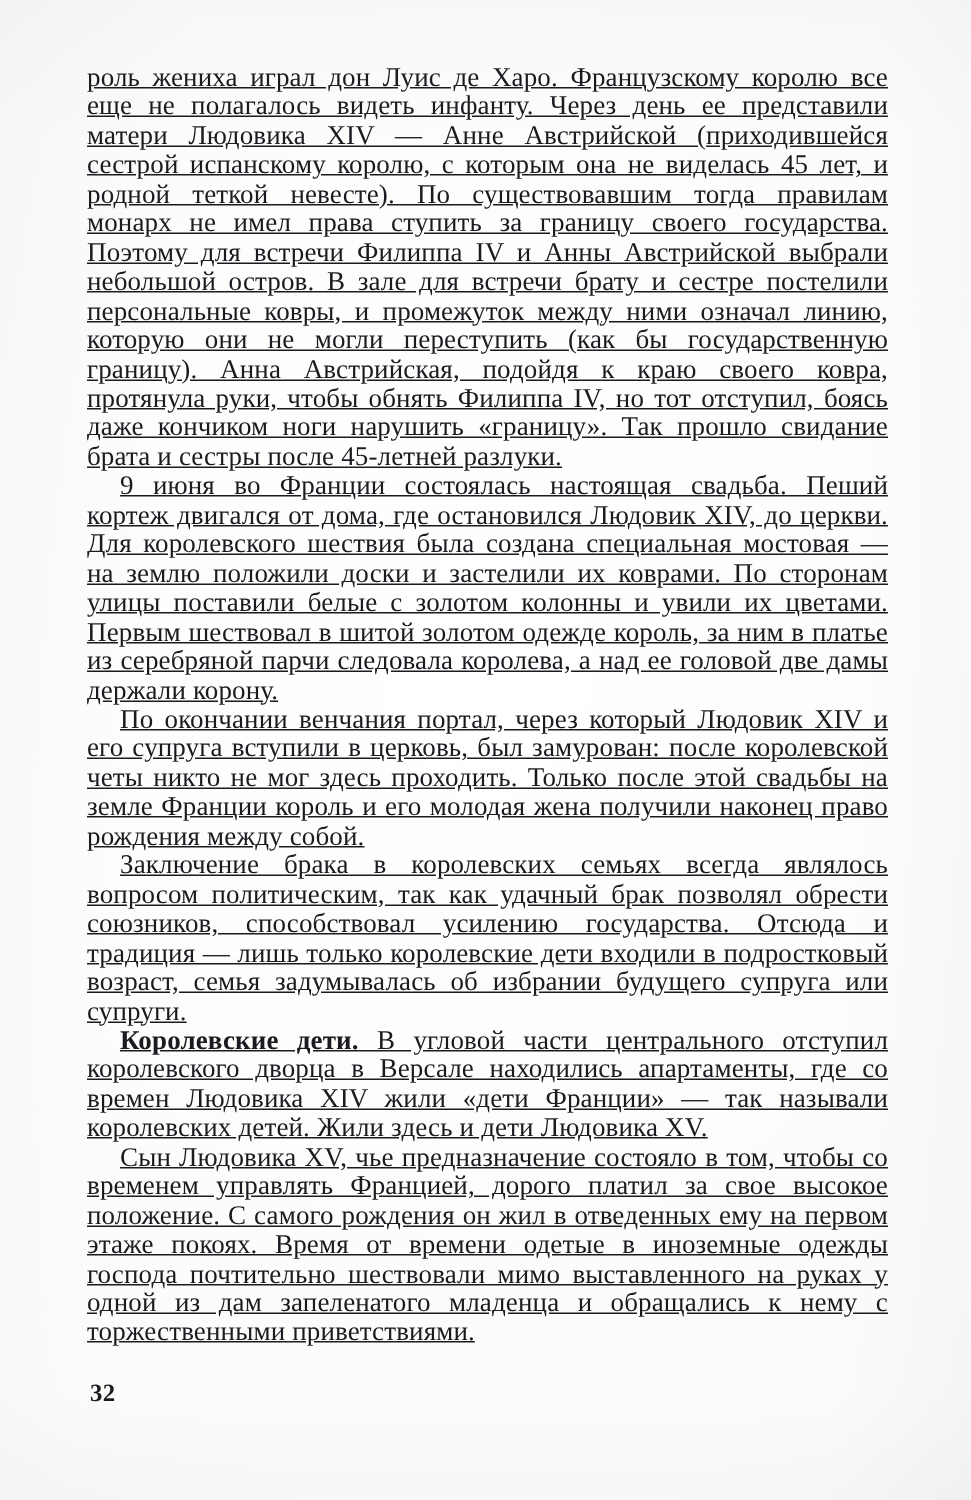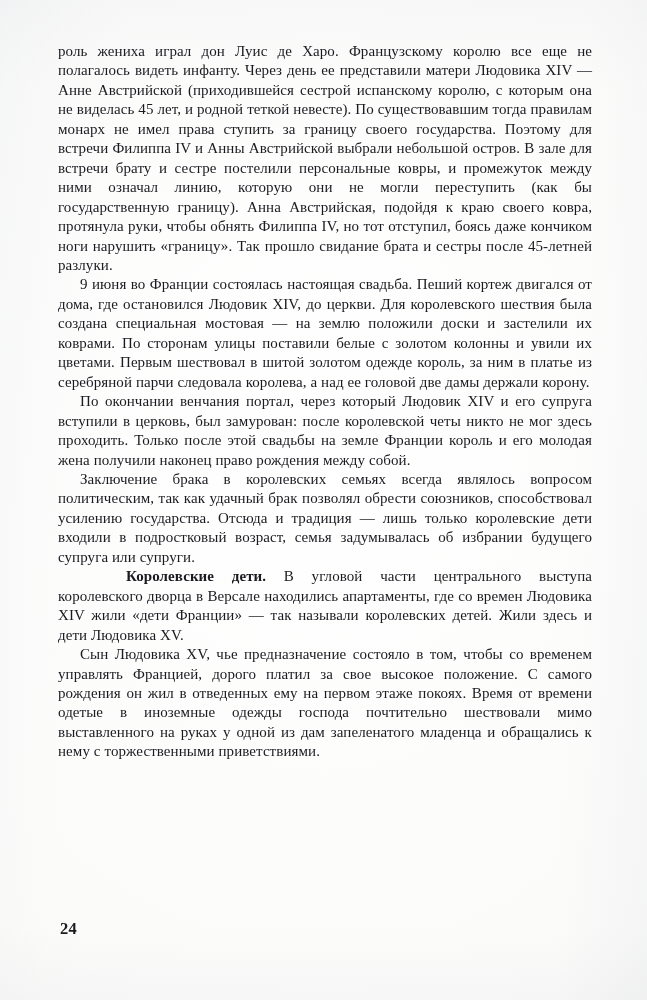--- a/index.html
+++ b/index.html
@@ -44,37 +44,37 @@
     position: absolute;
     left: 58px;
     top: 42px;
     width: 534px;
   }
 
   p.para {
     margin: 0;
     text-align: justify;
     text-justify: inter-word;
-    font-size: 15px;
+    font-size: 18px;
     line-height: 19.45px;
     letter-spacing: 0.005em;
     text-indent: 22px;
     word-spacing: 0.004em;
+    text-decoration: underline;
     -webkit-font-smoothing: antialiased;
   }
   p.para.noindent {
     text-indent: 0;
   }
   p.para.lastline-natural {
     text-align-last: left;
   }
 
   b.run {
     font-weight: 700;
-    margin-left: 46px;
   }
 
   .pagenum {
     position: absolute;
     left: 60px;
     top: 921px;
     font-size: 16.5px;
     font-weight: 700;
     line-height: 1;
     letter-spacing: 0.02em;
@@ -90,22 +90,22 @@
   <div class="textblock">
 
     <p class="para noindent">роль жениха играл дон Луис де Харо. Французскому королю все еще не полагалось видеть инфанту. Через день ее представили матери Людовика XIV — Анне Австрийской (приходившейся сестрой испанскому королю, с которым она не виделась 45 лет, и родной теткой невесте). По существовавшим тогда правилам монарх не имел права ступить за границу своего государства. Поэтому для встречи Филиппа IV и Анны Австрийской выбрали небольшой остров. В зале для встречи брату и сестре постелили персональные ковры, и промежуток между ними означал линию, которую они не могли переступить (как бы государственную границу). Анна Австрийская, подойдя к краю своего ковра, протянула руки, чтобы обнять Филиппа IV, но тот отступил, боясь даже кончиком ноги нарушить «границу». Так прошло свидание брата и сестры после 45-летней разлуки.</p>
 
     <p class="para">9 июня во Франции состоялась настоящая свадьба. Пеший кортеж двигался от дома, где остановился Людовик XIV, до церкви. Для королевского шествия была создана специальная мостовая — на землю положили доски и застелили их коврами. По сторонам улицы поставили белые с золотом колонны и увили их цветами. Первым шествовал в шитой золотом одежде король, за ним в платье из серебряной парчи следовала королева, а над ее головой две дамы держали корону.</p>
 
     <p class="para">По окончании венчания портал, через который Людовик XIV и его супруга вступили в церковь, был замурован: после королевской четы никто не мог здесь проходить. Только после этой свадьбы на земле Франции король и его молодая жена получили наконец право рождения между собой.</p>
 
     <p class="para">Заключение брака в королевских семьях всегда являлось вопросом политическим, так как удачный брак позволял обрести союзников, способствовал усилению государства. Отсюда и традиция — лишь только королевские дети входили в подростковый возраст, семья задумывалась об избрании будущего супруга или супруги.</p>
 
-    <p class="para"><b class="run">Королевские дети.</b><span> В угловой части центрального выступа королевского дворца в Версале находились апартаменты, где со времен Людовика XIV жили «дети Франции» — так называли королевских детей. Жили здесь и дети Людовика XV.</span></p>
+    <p class="para"><b class="run">Королевские дети.</b><span> В угловой части центрального отступил королевского дворца в Версале находились апартаменты, где со времен Людовика XIV жили «дети Франции» — так называли королевских детей. Жили здесь и дети Людовика XV.</span></p>
 
     <p class="para">Сын Людовика XV, чье предназначение состояло в том, чтобы со временем управлять Францией, дорого платил за свое высокое положение. С самого рождения он жил в отведенных ему на первом этаже покоях. Время от времени одетые в иноземные одежды господа почтительно шествовали мимо выставленного на руках у одной из дам запеленатого младенца и обращались к нему с торжественными приветствиями.</p>
 
 
   </div>
 
-  <div class="pagenum">24</div>
+  <div class="pagenum">32</div>
 
 </div>
 
 </body></html>

